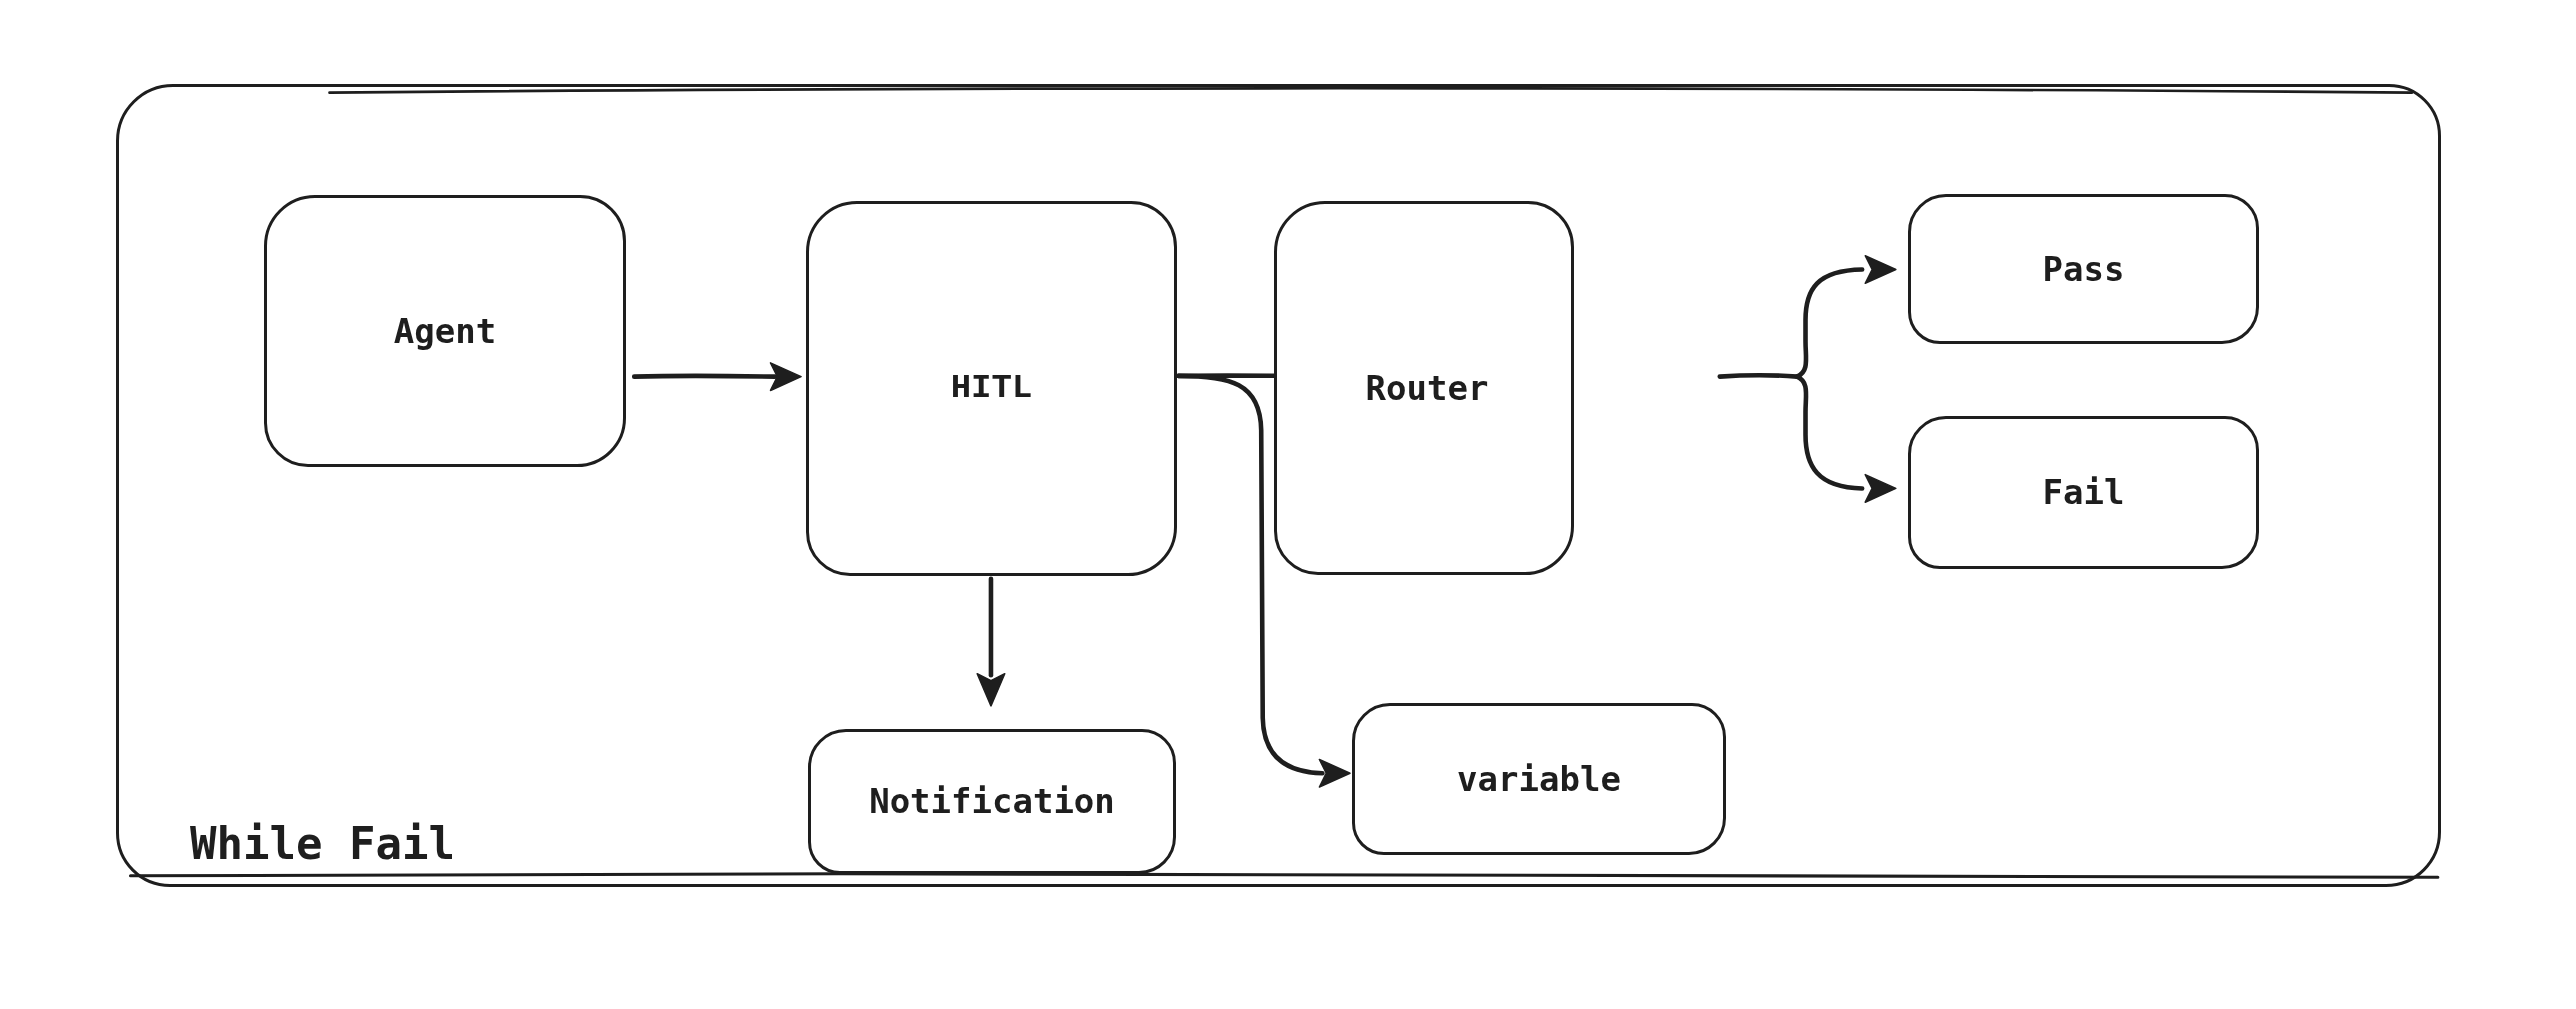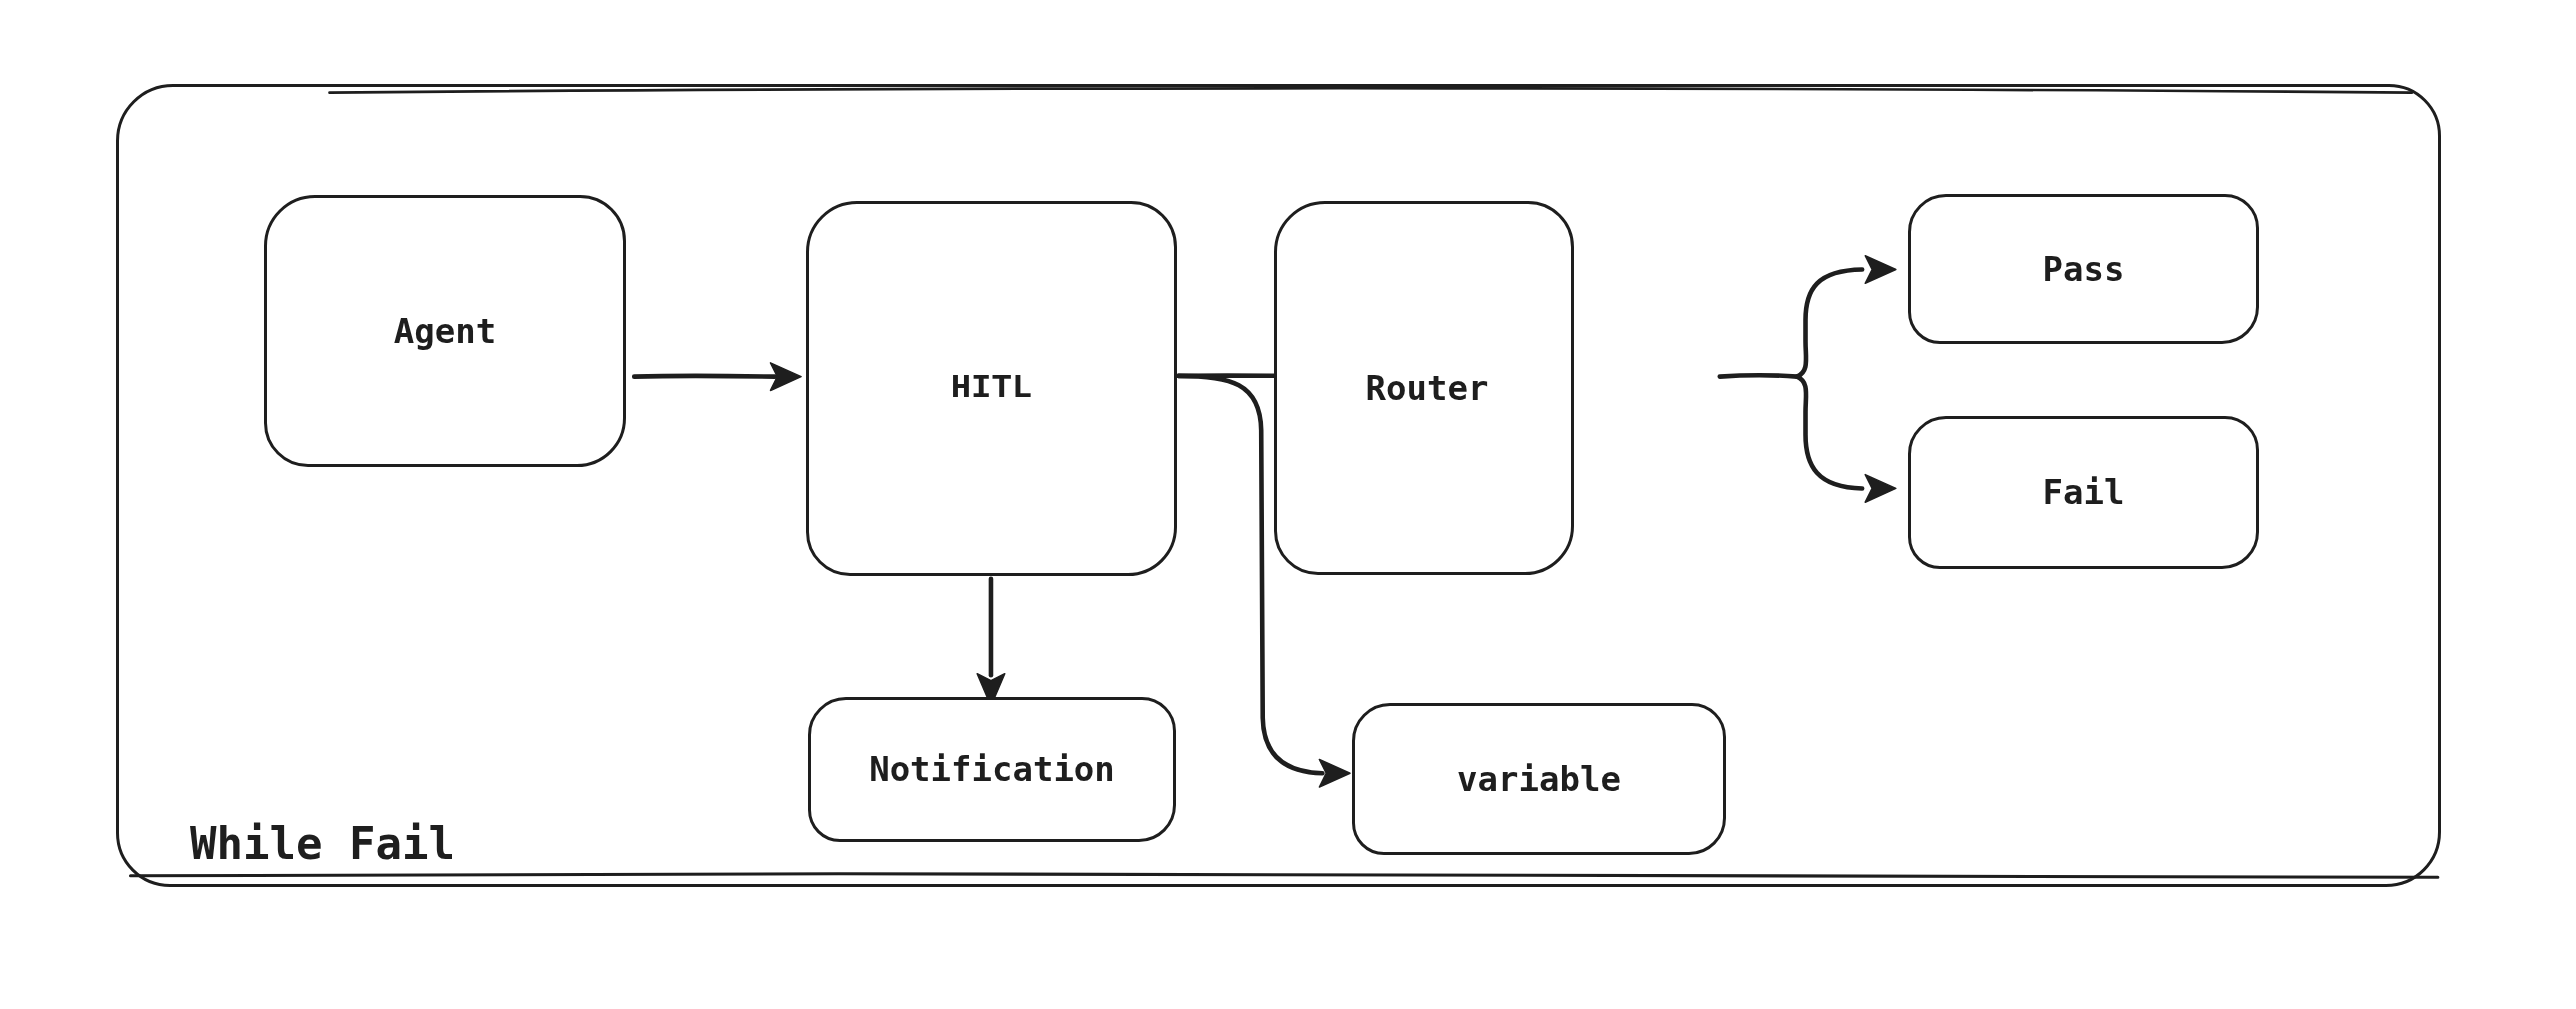--- a/index.html
+++ b/index.html
@@ -60,21 +60,21 @@
     white-space: pre;
   }
   .node-big { border-radius: 51px 46px 49px 44px; }
   .node-small { border-radius: 38px 34px 37px 32px; }
 
   .node-agent        { left: 264px;  top: 195px; width: 362px; height: 272px; }
   .node-hitl         { left: 806px; top: 201px; width: 371px; height: 375px; font-family: Liberation Mono, monospace; }
   .node-router       { left: 1274px; top: 201px; width: 300px; height: 374px; padding-left: 6px; }
   .node-pass         { left: 1908px; top: 194px; width: 351px; height: 150px; }
   .node-fail         { left: 1908px; top: 416px; width: 351px; height: 153px; }
-  .node-notification { left: 808px; top: 697px; width: 368px; height: 145px; }
+  .node-notification { left: 808px; top: 729px; width: 368px; height: 145px; }
   .node-save         { left: 1352px; top: 703px; width: 374px; height: 152px; }
 </style>
 </head>
 <body>
 
 <div class="canvas">
 
   <div class="outer-container"></div>
 
   <svg class="edges-layer" viewBox="0 0 3364 1318" xmlns="http://www.w3.org/2000/svg">

